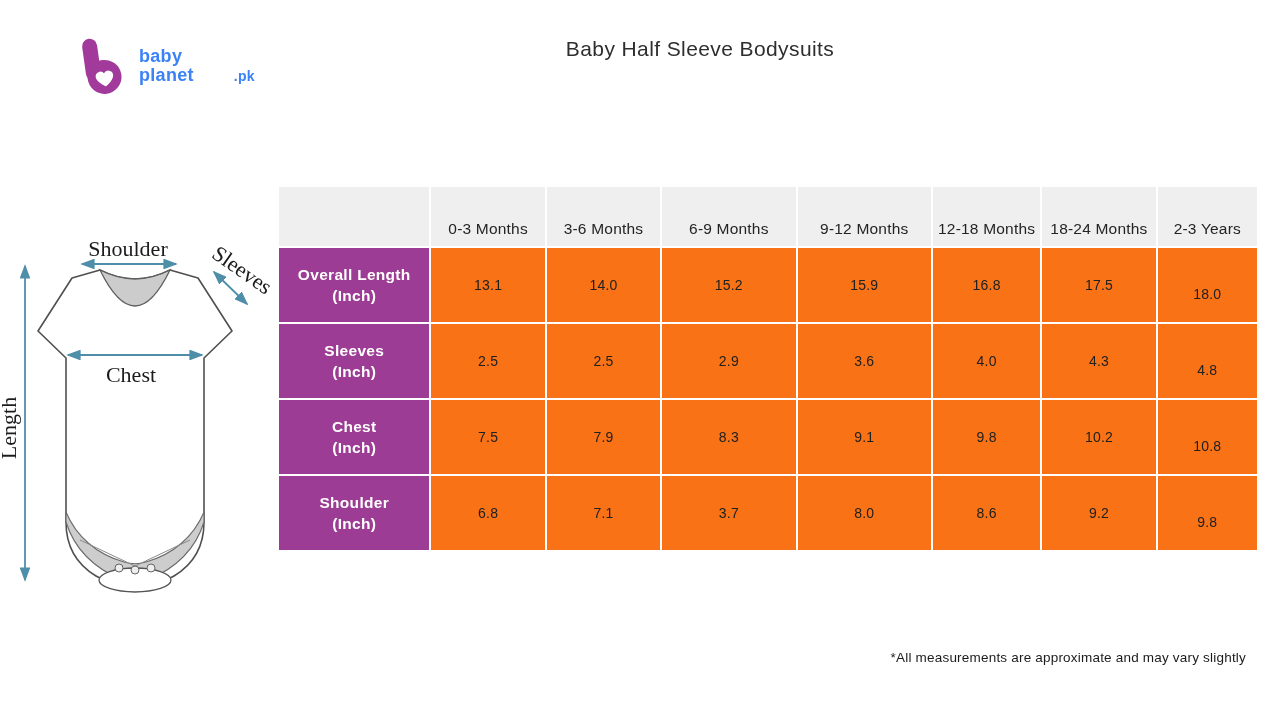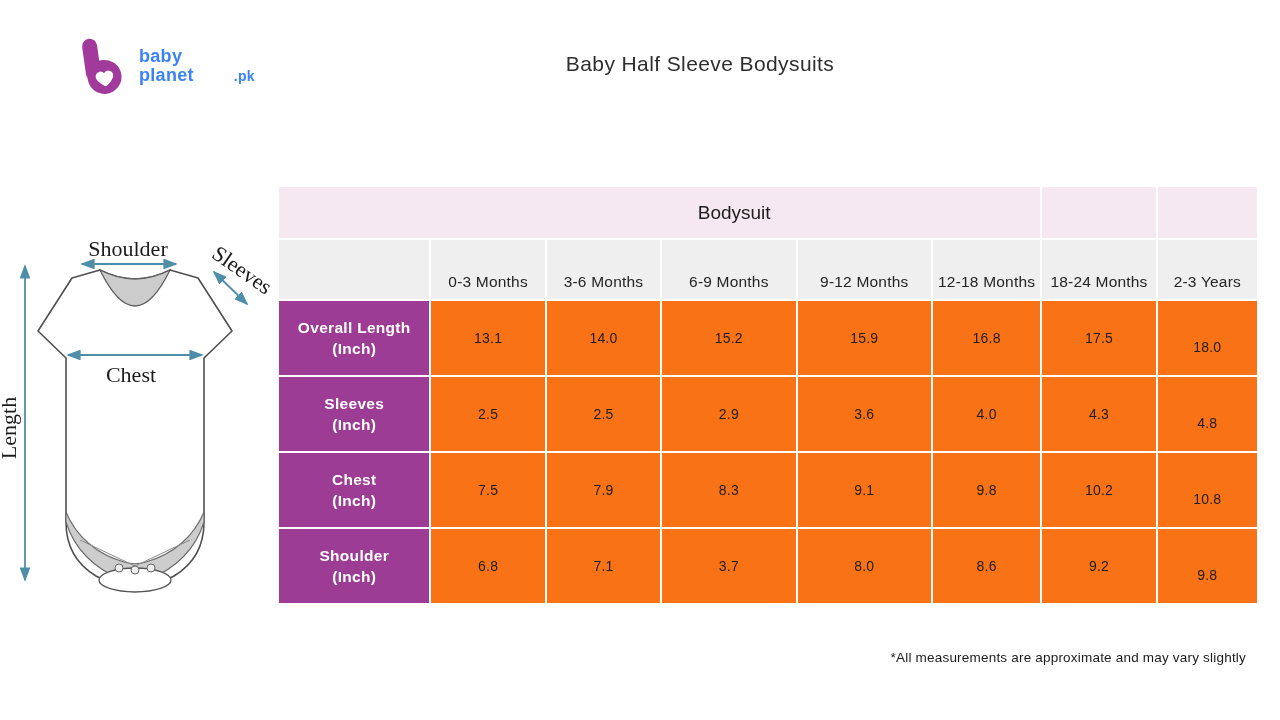--- a/index.html
+++ b/index.html
@@ -6,21 +6,21 @@
   body{width:1280px;height:720px;position:relative;overflow:hidden;}
 
   
   .logo{position:absolute;left:76px;top:34px;display:flex;align-items:center;}
   .logo-text{margin-left:9px;color:#3b82f6;font-weight:bold;font-size:18px;line-height:19px;letter-spacing:.3px;}
   .logo-text .suffix{font-size:14px;font-weight:bold;margin-left:40px;}
 
   
   .heading{position:absolute;left:420px;top:30px;width:560px;text-align:center;}
   .title{font-family:"DejaVu Serif",serif;font-weight:bold;font-size:52px;line-height:56px;color:#8d3a95;letter-spacing:1px;}
-  .subtitle{margin-top:22px;font-size:21px;color:#2e2e2e;font-weight:500;letter-spacing:.4px;}
+  .subtitle{margin-top:7px;font-size:21px;color:#2e2e2e;font-weight:500;letter-spacing:.4px;}
 
   
   .diagram{position:absolute;left:0;top:224px;width:272px;height:392px;}
   .diagram text{font-family:"Liberation Serif","DejaVu Serif",serif;fill:#1c1c1c;}
 
   
   .size-table{position:absolute;left:277px;top:185px;width:982px;border-collapse:separate;border-spacing:2px;table-layout:fixed;}
   .size-table th,.size-table td{margin:0;}
   tr.group-row{height:51px;}
   th.group{background:#f6e8f1;font-size:19px;font-weight:500;color:#1e1e1e;text-align:center;padding-left:150px;}
@@ -105,25 +105,20 @@
     <col style="width:150px">
       <col style="width:113px">
       <col style="width:113px">
       <col style="width:133px">
     <col style="width:133px">
       <col style="width:107px">
       <col style="width:113px">
       <col style="width:99px">
   </colgroup>
   <thead>
-    <tr class="group-row">
-      <th class="group" colspan="6">Bodysuit</th>
-      <th class="group empty"></th>
-      <th class="group empty"></th>
-    </tr>
     <tr class="colhead-row">
       <th></th>
     <th>0-3 Months</th>
         <th>3-6 Months</th>
         <th>6-9 Months</th>
         <th>9-12 Months</th>
         <th>12-18 Months</th>
         <th>18-24 Months</th>
         <th>2-3 Years</th>
       </tr>

